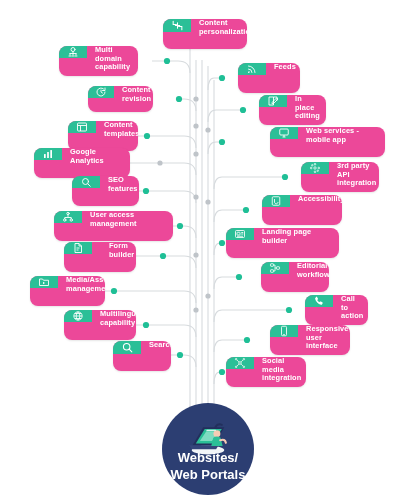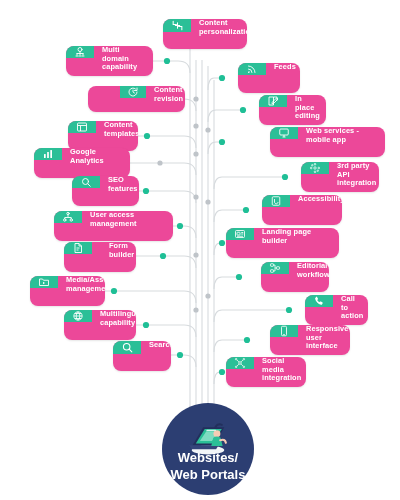--- a/index.html
+++ b/index.html
@@ -155,32 +155,32 @@
         <path d="M4 4v6h6"></path>
           <path d="M20 20v-6h-6"></path>
           <path d="M12 7v10"></path>
           <path d="M8 12h8"></path>
       </svg>
     </span>
     <span class="lbl">Content
 personalization</span>
   </div>
 
-  <div class="pill tall" style="left:66px;top:46px;width:87px;">
+  <div class="pill tall" style="left:59px;top:46px;width:79px;">
     <span class="ico">
       <svg width="12" height="12" viewBox="0 0 24 24" fill="none" stroke="#fff" stroke-width="1.8" stroke-linecap="round">
         <circle cx="12" cy="7" r="4"></circle>
           <path d="M4 20h4M10 20h4M16 20h4M12 11v4M6 15h12M6 15v3M18 15v3M12 15v3"></path>
       </svg>
     </span>
     <span class="lbl">Multi domain
 capability</span>
   </div>
 
-  <div class="pill" style="left:88px;top:86px;width:65px;padding-left:32px;">
+  <div class="pill" style="left:88px;top:86px;width:65px;">
     <span class="ico">
       <svg width="12" height="12" viewBox="0 0 24 24" fill="none" stroke="#fff" stroke-width="1.8" stroke-linecap="round">
         <path d="M20 12a8 8 0 1 1-3-6.2"></path>
           <path d="M20 4v5h-5"></path>
           <path d="M12 8v4l3 2"></path>
       </svg>
     </span>
     <span class="lbl">Content revision</span>
   </div>
 

